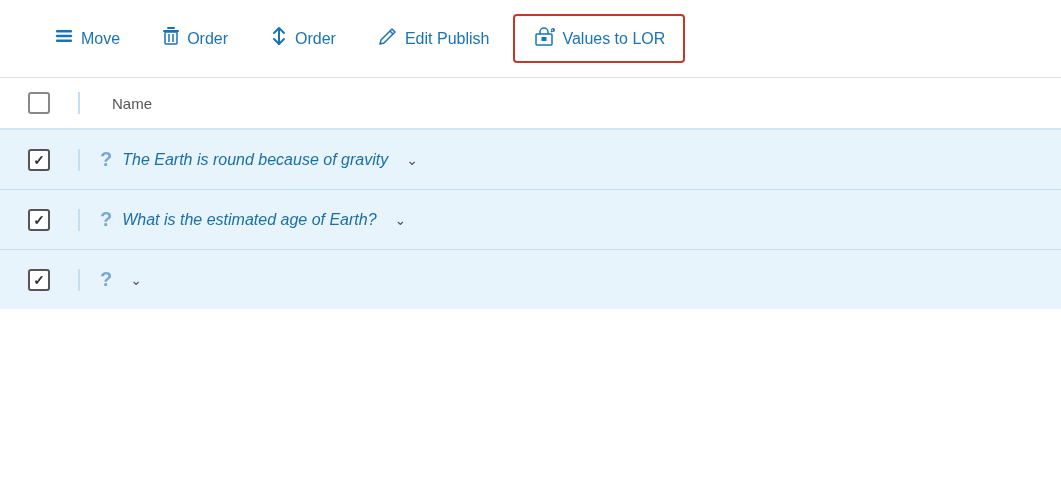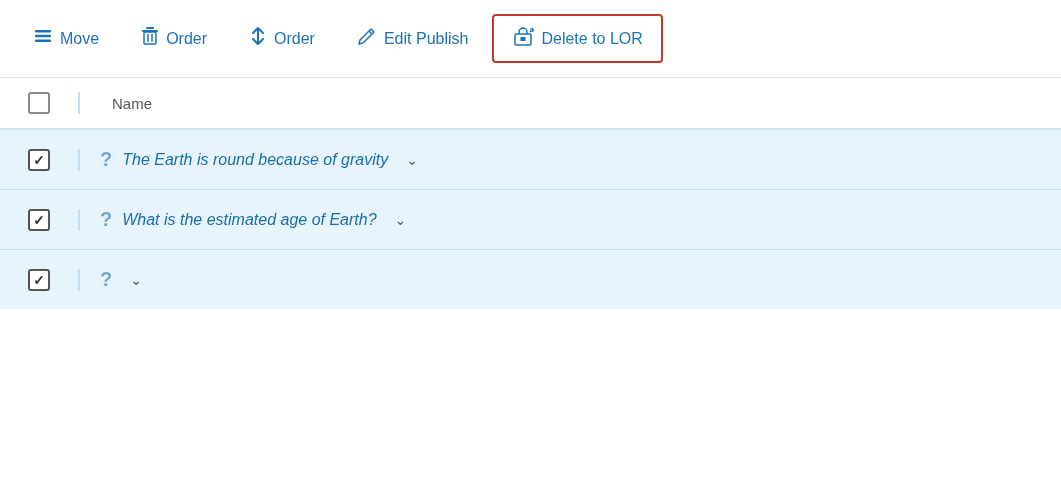--- a/index.html
+++ b/index.html
@@ -7,21 +7,21 @@
       font-family: -apple-system, BlinkMacSystemFont, 'Segoe UI', Arial, sans-serif;
       background: #fff;
       width: 1061px;
       min-height: 501px;
     }
 
     
     .toolbar {
       display: flex;
       align-items: center;
-      padding: 14px 15px;
+      padding: 14px 36px;
       border-bottom: 1px solid #e0e0e0;
       gap: 6px;
       background: #fff;
     }
     .toolbar-btn {
       display: flex;
       align-items: center;
       gap: 7px;
       padding: 10px 18px;
       border: none;
@@ -190,21 +190,21 @@
     <span class="btn-icon">
       <svg width="22" height="20" viewBox="0 0 22 20" fill="none">
         <rect x="3" y="8" width="16" height="11" rx="1" stroke="#1a73b8" stroke-width="1.5" fill="none"></rect>
         <path d="M7 8V6C7 3.8 8.8 2 11 2C13.2 2 15 3.8 15 6V8" stroke="#1a73b8" stroke-width="1.5" fill="none"></path>
         <rect x="8.5" y="11" width="5" height="4" rx="0.5" fill="#1a73b8"></rect>
         <line x1="18" y1="6" x2="20" y2="4" stroke="#1a73b8" stroke-width="1.5"></line>
         <circle cx="20" cy="4" r="2" fill="#1a73b8"></circle>
         <text x="19.5" y="5" fill="white" font-size="3" font-weight="bold" text-anchor="middle">+</text>
       </svg>
     </span>
-    <span>Delete to LOR</span>
+    <span>Values to LOR</span>
   </button>
 </div>
 
 <div class="table-wrapper">
 
   <div class="table-header">
     <div class="col-check">
       <div class="checkbox-empty"></div>
     </div>
     <div class="col-name">Name</div>

